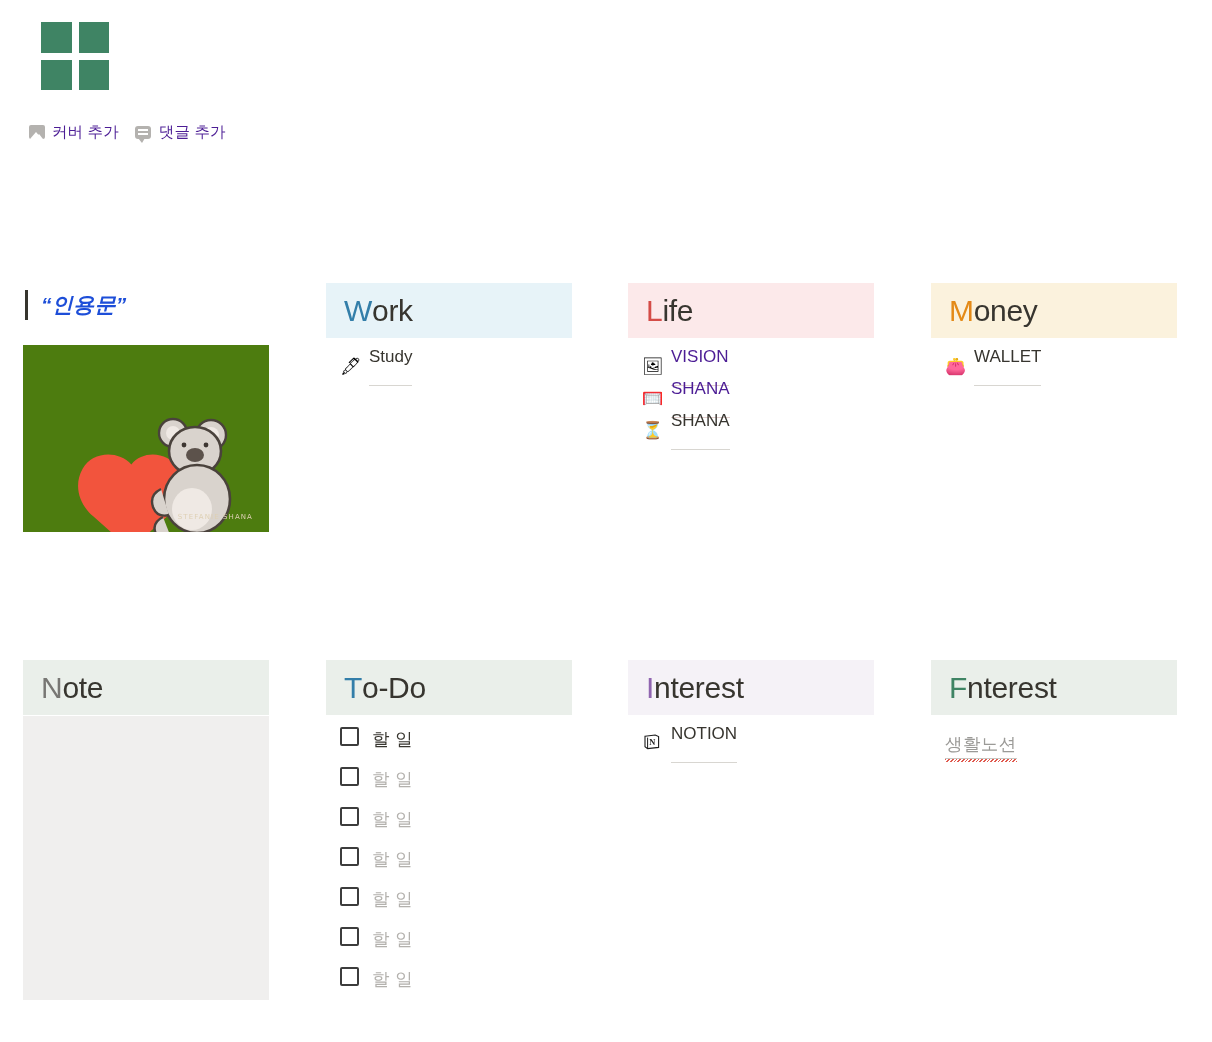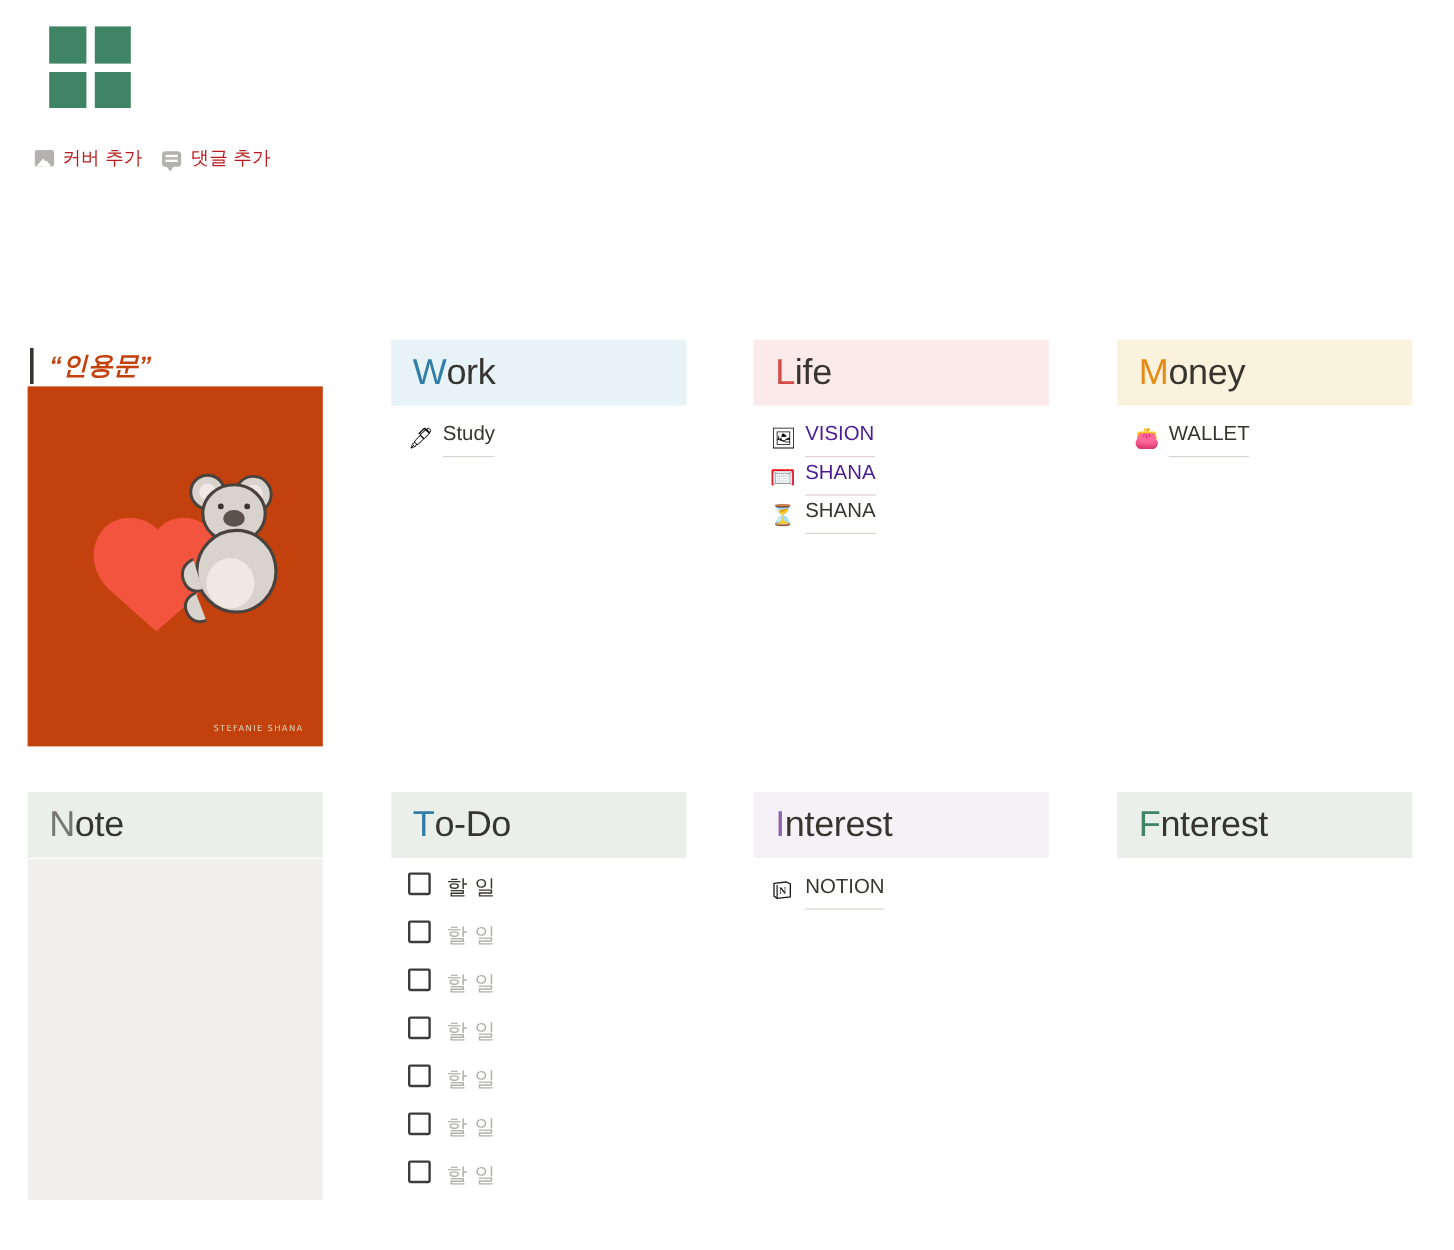--- a/index.html
+++ b/index.html
@@ -21,21 +21,21 @@
   }
   .page-icon i { display: block; background: #3f8464; }
 
   .meta-bar {
     position: absolute; left: 28px; top: 121px;
     display: flex; align-items: center; gap: 16px;
     height: 22px;
   }
   .meta-item {
     display: flex; align-items: center; gap: 7px;
-    color: #b91c1c; font-size: 15.5px; letter-spacing: .1px;
+    color: #4c1d95; font-size: 15.5px; letter-spacing: .1px;
     cursor: pointer;
   }
   .meta-item .glyph {
     width: 17px; height: 17px; display: inline-flex;
     align-items: center; justify-content: center;
   }
   .icon-cover { position: relative; width: 16px; height: 14px; background: #b4b2af; border-radius: 2px; overflow: hidden; }
   .icon-cover::before {
     content: ""; position: absolute; left: 1px; bottom: 0;
     border-left: 6px solid transparent; border-right: 6px solid transparent;
@@ -85,41 +85,41 @@
   .sec-body { padding: 12px 0 0 14px; }
 
   .link-row {
     display: flex; align-items: center; gap: 10px;
     height: 32px; font-size: 17px;
   }
   .link-row .emo { font-size: 17px; line-height: 1; width: 19px; text-align: center;
                    font-family: "DejaVu Sans", sans-serif; }
   .link-row .lbl {
     border-bottom: 1px solid #d8d6d1;
-    padding-bottom: 8px; cursor: pointer;
+    padding-bottom: 18px; cursor: pointer;
   }
   .lbl.dark { color: #37352f; }
   .lbl.red  { color: #4c1d95; border-bottom-color: #e3cfcd; }
 
   
   .quote {
     position: absolute; left: 25px; top: 290px;
     display: flex; align-items: center; gap: 13px;
   }
   .quote .bar { width: 3px; height: 30px; background: #37352f; }
   .quote .txt {
     font-size: 21px; font-weight: bold; font-style: italic;
-    color: #c2410c; letter-spacing: .3px;
+    color: #1d4ed8; letter-spacing: .3px;
   }
 
   
   .art {
-    position: absolute; left: 23px; top: 322px;
-    width: 246px; height: 300px;
-    background: #c2410c; overflow: hidden;
+    position: absolute; left: 23px; top: 345px;
+    width: 246px; height: 187px;
+    background: #4d7c0f; overflow: hidden;
   }
   .art .watermark {
     position: absolute; right: 16px; bottom: 11px;
     font-size: 7px; letter-spacing: 1.1px; color: #ded0b4;
     font-family: "DejaVu Sans", sans-serif;
   }
 
   
   .note-box {
     position: absolute; left: 23px; top: 716px;
@@ -317,16 +317,19 @@
       </div>
     </div>
   </div>
 
   <div class="col col-4 row-2">
     <div class="sec-head" style="background:#eaefea">
       <span class="first" style="color:#3f8464">F</span>
         <span>nterest</span>
     </div>
     <div class="sec-body" style="padding-top:10px">
+      <div class="fav-row">
+        <span class="fav-link">생활노션</span>
+      </div>
     </div>
   </div>
 
 </div>
 
 </body></html>

